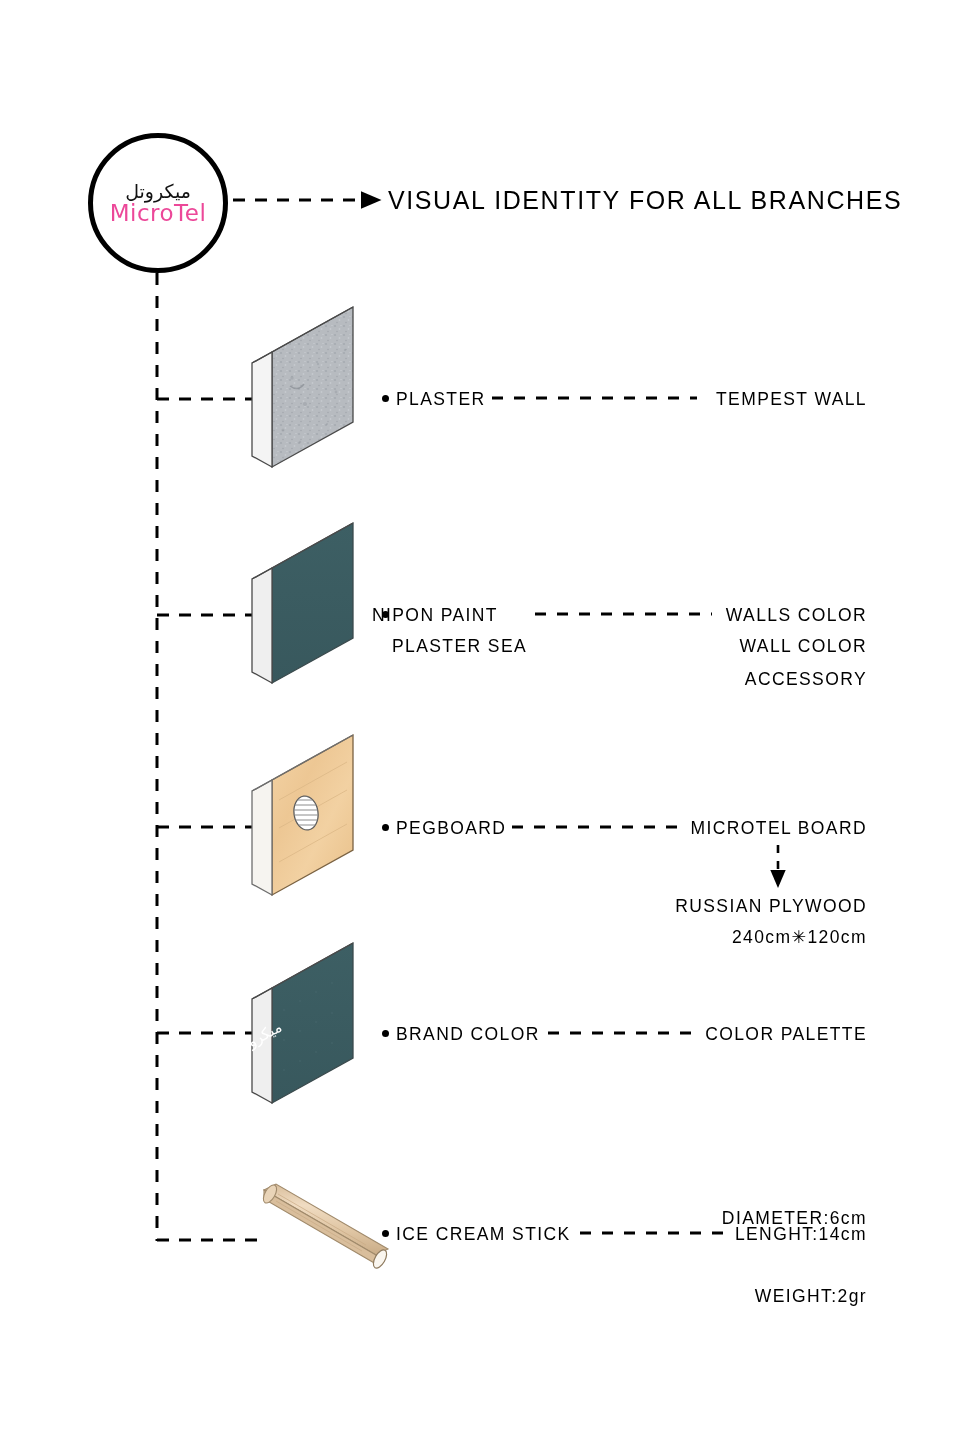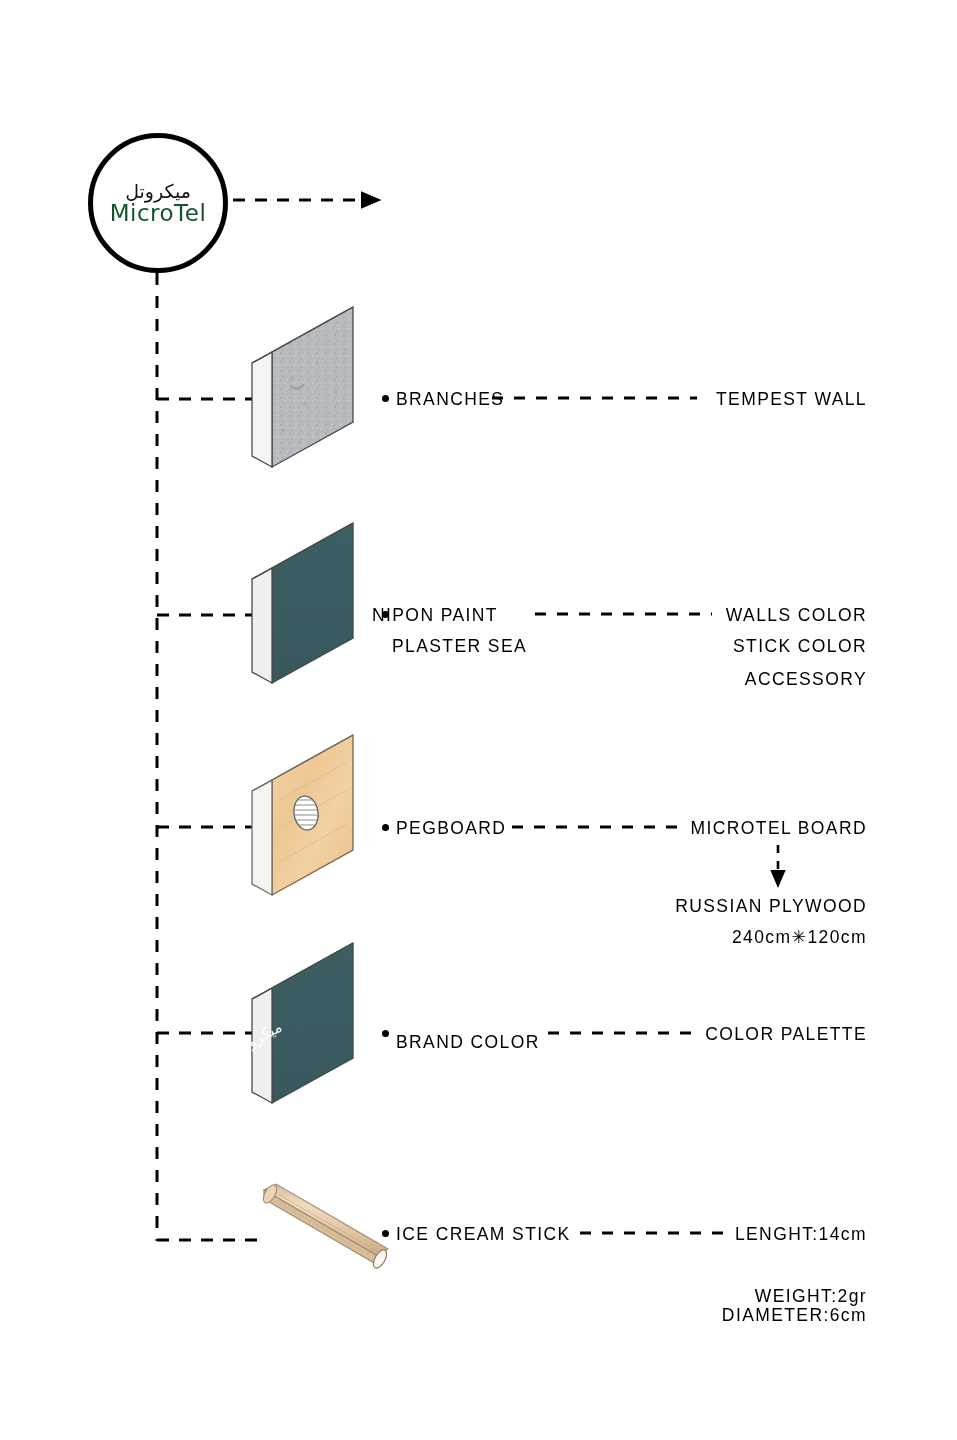--- a/index.html
+++ b/index.html
@@ -51,21 +51,21 @@
     letter-spacing: 0px;
     direction: rtl;
     color: #111;
     margin-bottom: 1px;
   }
   .logo-latin {
     font-family: "DejaVu Sans", sans-serif;
     font-size: 23px;
     line-height: 1;
     letter-spacing: 0.5px;
-    color: #14532d;
+    color: #ec4899;
   }
   
   .txt {
     position: absolute;
     font-family: "Liberation Sans", sans-serif;
     white-space: nowrap;
     color: #000;
   }
   .title {
     font-size: 25px;
@@ -273,41 +273,42 @@
         <path d="M276,1201 L362,1251"></path>
       </g>
     </g>
   </svg>
 
   <div class="logo-badge">
     <div class="logo-persian">میکروتل</div>
     <div class="logo-latin">MicroTel</div>
   </div>
 
+  <div class="txt title">VISUAL  IDENTITY  FOR  ALL  BRANCHES</div>
 
   <span class="bullet" style="left:382px; top:395px;"></span>
-  <div class="txt left-label" style="left:396px; top:389px;">BRANCHES</div>
+  <div class="txt left-label" style="left:396px; top:389px;">PLASTER</div>
   <div class="txt right-label" style="top:389px;">TEMPEST  WALL</div>
 
   <span class="bullet" style="left:382px; top:611px;"></span>
   <div class="txt left-label" style="left:372px; top:605px;">NIPON  PAINT</div>
   <div class="txt left-sub" style="left:392px; top:636px;">PLASTER  SEA</div>
   <div class="txt right-label" style="top:605px;">WALLS  COLOR</div>
-  <div class="txt right-label" style="top:636px;">STICK  COLOR</div>
+  <div class="txt right-label" style="top:636px;">WALL  COLOR</div>
   <div class="txt right-label" style="top:669px;margin-left:33px;">ACCESSORY</div>
 
   <span class="bullet" style="left:382px; top:824px;"></span>
   <div class="txt left-label" style="left:396px; top:818px;">PEGBOARD</div>
   <div class="txt right-label" style="top:818px;">MICROTEL  BOARD</div>
   <div class="txt right-label" style="top:896px;">RUSSIAN  PLYWOOD</div>
   <div class="txt right-label" style="top:927px;">240cm✳120cm</div>
 
   <span class="bullet" style="left:382px; top:1030px;"></span>
-  <div class="txt left-label" style="left:396px; top:1024px;margin-top:8px;">BRAND  COLOR</div>
+  <div class="txt left-label" style="left:396px; top:1024px;">BRAND  COLOR</div>
   <div class="txt right-label" style="top:1024px;">COLOR  PALETTE</div>
 
   <span class="bullet" style="left:382px; top:1230px;"></span>
   <div class="txt left-label" style="left:396px; top:1224px;text-align:right;">ICE  CREAM  STICK</div>
   <div class="txt right-label" style="top:1224px;">LENGHT:14cm</div>
-  <div class="txt right-label" style="top:1305px;">DIAMETER:6cm</div>
+  <div class="txt right-label" style="top:1208px;">DIAMETER:6cm</div>
   <div class="txt right-label" style="top:1286px;">WEIGHT:2gr</div>
 
 </div>
 
 </body></html>

